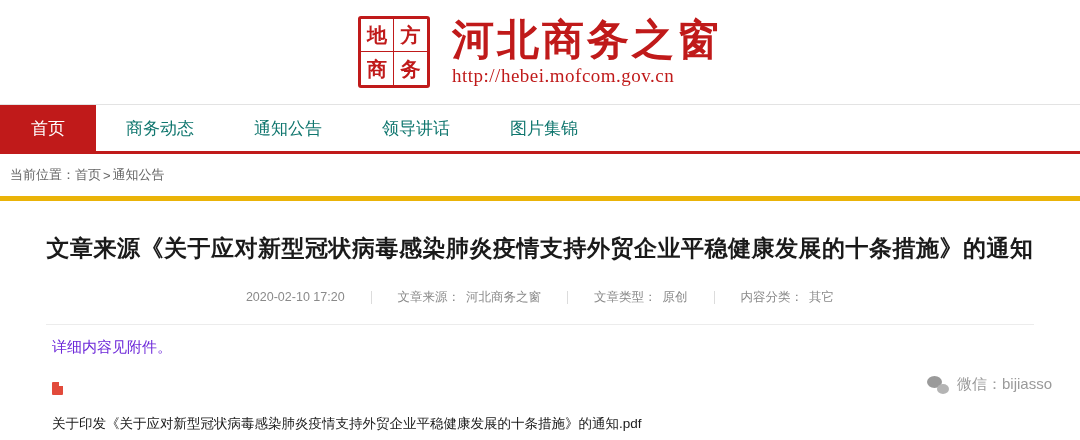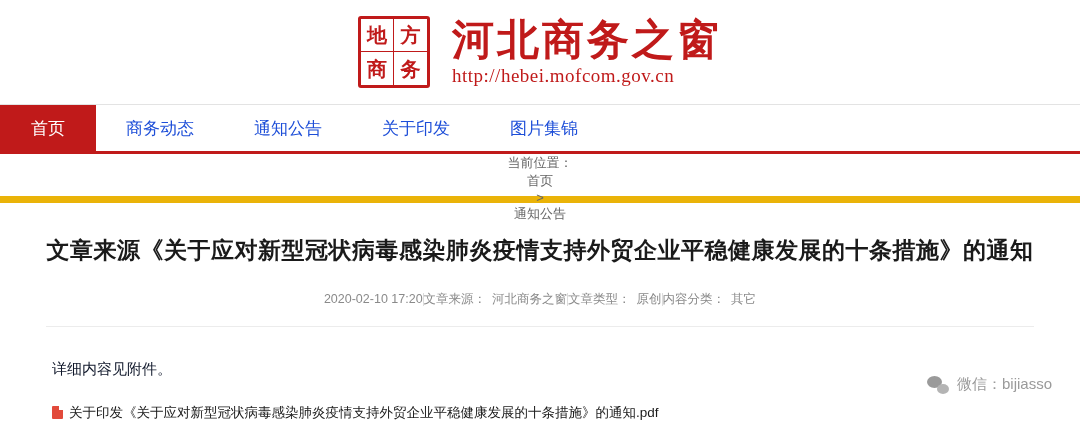--- a/index.html
+++ b/index.html
@@ -81,41 +81,40 @@
     border-top: 1px solid #e3e3e3;
     border-bottom: 3px solid #c01a1a;
     display: flex;
     align-items: stretch;
   }
   .nav-item {
     display: flex;
     align-items: center;
     justify-content: center;
     font-size: 17px;
-    color: #1d4ed8;
+    color: #0f766e;
     padding: 0 30px;
     min-width: 96px;
     box-sizing: border-box;
     cursor: pointer;
   }
   .nav-item.active {
     background: #c01a1a;
     color: #ffffff;
   }
 
   
   .breadcrumb {
     height: 42px;
     display: flex;
     align-items: center;
     padding: 0 10px;
     font-size: 13px;
     color: #666;
-    border-bottom: 7px solid #eab308;
-    flex-direction: column;
+    border-bottom: 5px solid #eab308;
   }
   .breadcrumb a {
     color: #666;
     text-decoration: none;
   }
   .breadcrumb .sep { margin: 0 2px; }
 
   
   .article {
     padding: 30px 46px 0 46px;
@@ -126,52 +125,54 @@
     color: #1a1a1a;
     line-height: 1.55;
     text-align: center;
     letter-spacing: 0.5px;
   }
   .meta {
     margin-top: 22px;
     display: flex;
     align-items: center;
     justify-content: center;
+    gap: 26px;
     font-size: 12.5px;
     color: #8a8a8a;
   }
   .meta .pair { display: inline-flex; gap: 6px; }
   .meta-sep {
     display: inline-block;
     width: 1px;
     height: 13px;
     background: #dcdcdc;
   }
 
   .divider {
     margin: 18px 0 0 0;
     border-top: 1px solid #ececec;
   }
 
   .body-text {
-    margin-top: 28px;
+    margin-top: 8px;
     padding-left: 6px;
     font-size: 15px;
-    color: #0f172a;
+    color: #6d28d9;
     line-height: 1.8;
   }
 
   .attachment {
     margin-top: 22px;
     padding-left: 6px;
     display: flex;
-    align-items: center;
-    gap: 6px;
+    align-items: flex-start;
+    gap: 20px;
     font-size: 13.5px;
     color: #1a1a1a;
+    flex-direction: column;
   }
   .attach-icon {
     width: 11px;
     height: 13px;
     position: relative;
     display: inline-block;
     flex: 0 0 auto;
   }
   .attach-icon .page {
     position: absolute;
@@ -227,21 +228,21 @@
       <div class="site-title">河北商务之窗</div>
       <div class="site-url">http://hebei.mofcom.gov.cn</div>
     </div>
   </div>
 </div>
 
 <div class="nav">
   <div class="nav-item active">首页</div>
   <div class="nav-item">商务动态</div>
   <div class="nav-item">通知公告</div>
-  <div class="nav-item">关于印发</div>
+  <div class="nav-item">领导讲话</div>
   <div class="nav-item">图片集锦</div>
 </div>
 
 <div class="breadcrumb">
   <span>当前位置：</span>
   <a href="#">首页</a>
   <span class="sep">&gt;</span>
   <a href="#">通知公告</a>
 </div>
 

